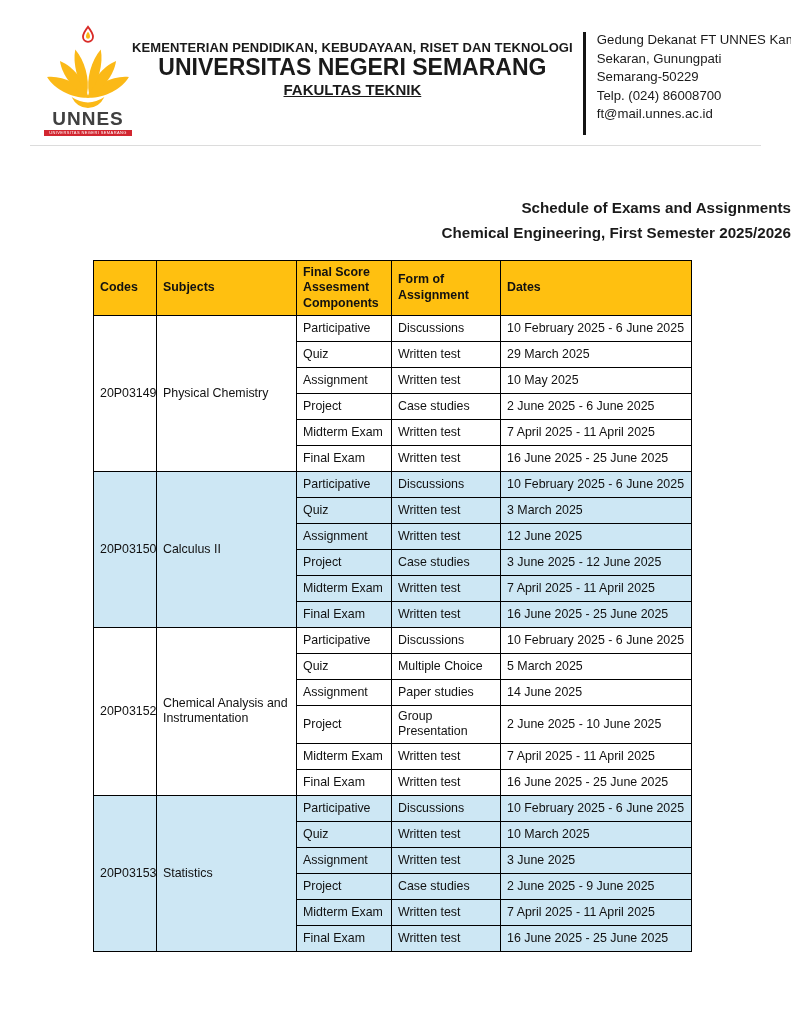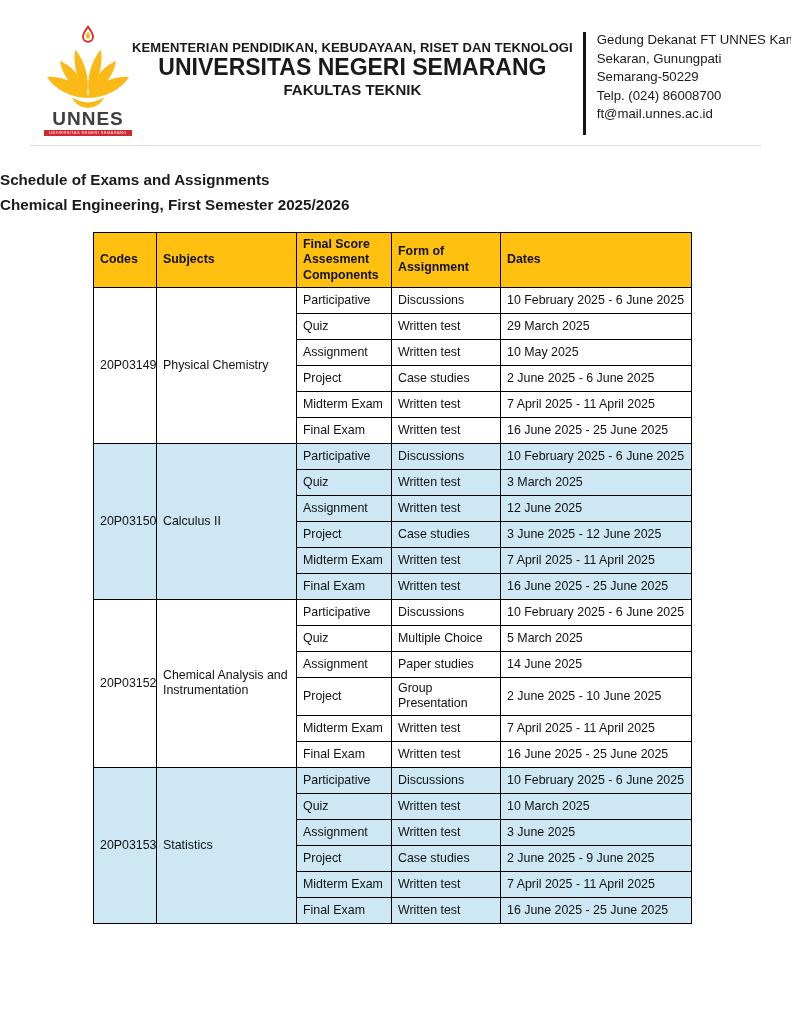--- a/index.html
+++ b/index.html
@@ -19,27 +19,27 @@
     color:#404040; font-weight:bold; font-size:19px; letter-spacing:1px;
     line-height:1.05; margin-top:1px;
   }
   .logo-banner {
     background:#D22630; color:#ffffff; font-size:4px; line-height:6px;
     letter-spacing:.4px; white-space:nowrap; overflow:hidden; margin-top:1px;
   }
   .lh-center { flex:1 1 auto; text-align:center; padding-top:16px; }
   .ministry  { font-size:13px; font-weight:bold; letter-spacing:.1px; white-space:nowrap; }
   .university{ font-size:23px;  font-weight:bold; line-height:1.12; white-space:nowrap; }
-  .faculty   { font-size:15px;  font-weight:bold; }
+  .faculty   { font-size:15px;  font-weight:bold;text-decoration:underline; }
   .lh-divider { flex:0 0 3px; width:3px; background:#141414; height:103px; margin:8px 11px 0 10px; }
   .contact { flex:0 0 228px; width:228px; font-size:13.2px; line-height:18.6px; padding-top:7px; }
   .letterhead-rule { border:none; border-top:1px solid #dcdcdc; margin:9px 30px 0 30px; }
 
   
-  .doc-title { text-align:left; font-weight:bold; font-size:15.2px; line-height:25px; margin-top:21px; }
+  .doc-title { text-align:right; font-weight:bold; font-size:15.2px; line-height:25px; margin-top:49px; }
 
   
   table.schedule {
     border-collapse:collapse; table-layout:fixed;
     margin:15px 0 0 93px; width:598px;
     font-size:12.4px; color:#111;
   }
   .schedule th, .schedule td { border:1px solid #000; padding:3px 6px; vertical-align:middle; text-align:left; }
   .schedule thead th { background:#FFC010; font-weight:bold; height:48px; line-height:1.25; }
   .schedule tbody td { height:19px; line-height:1.25; }

